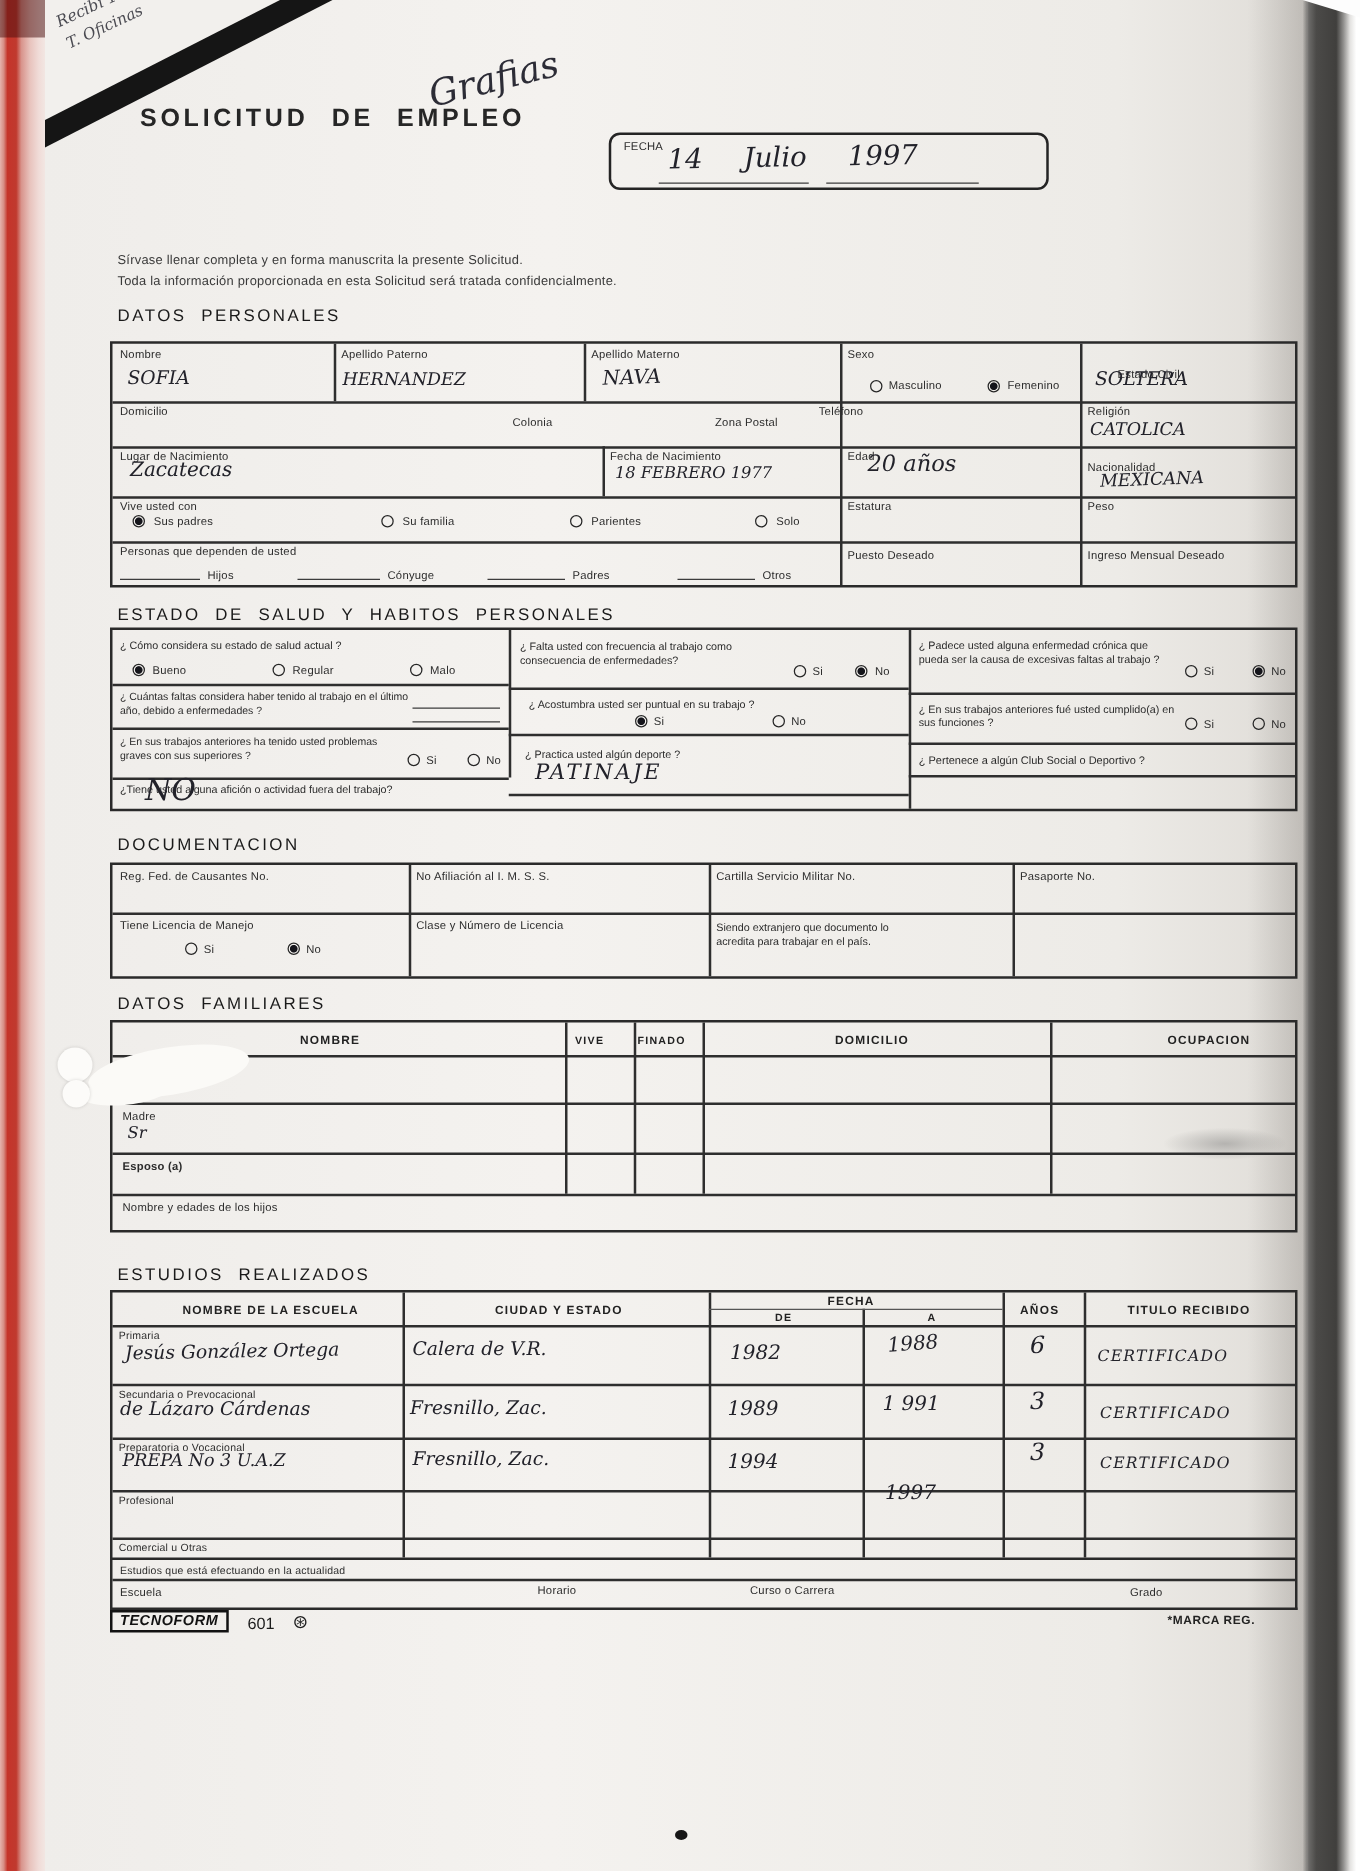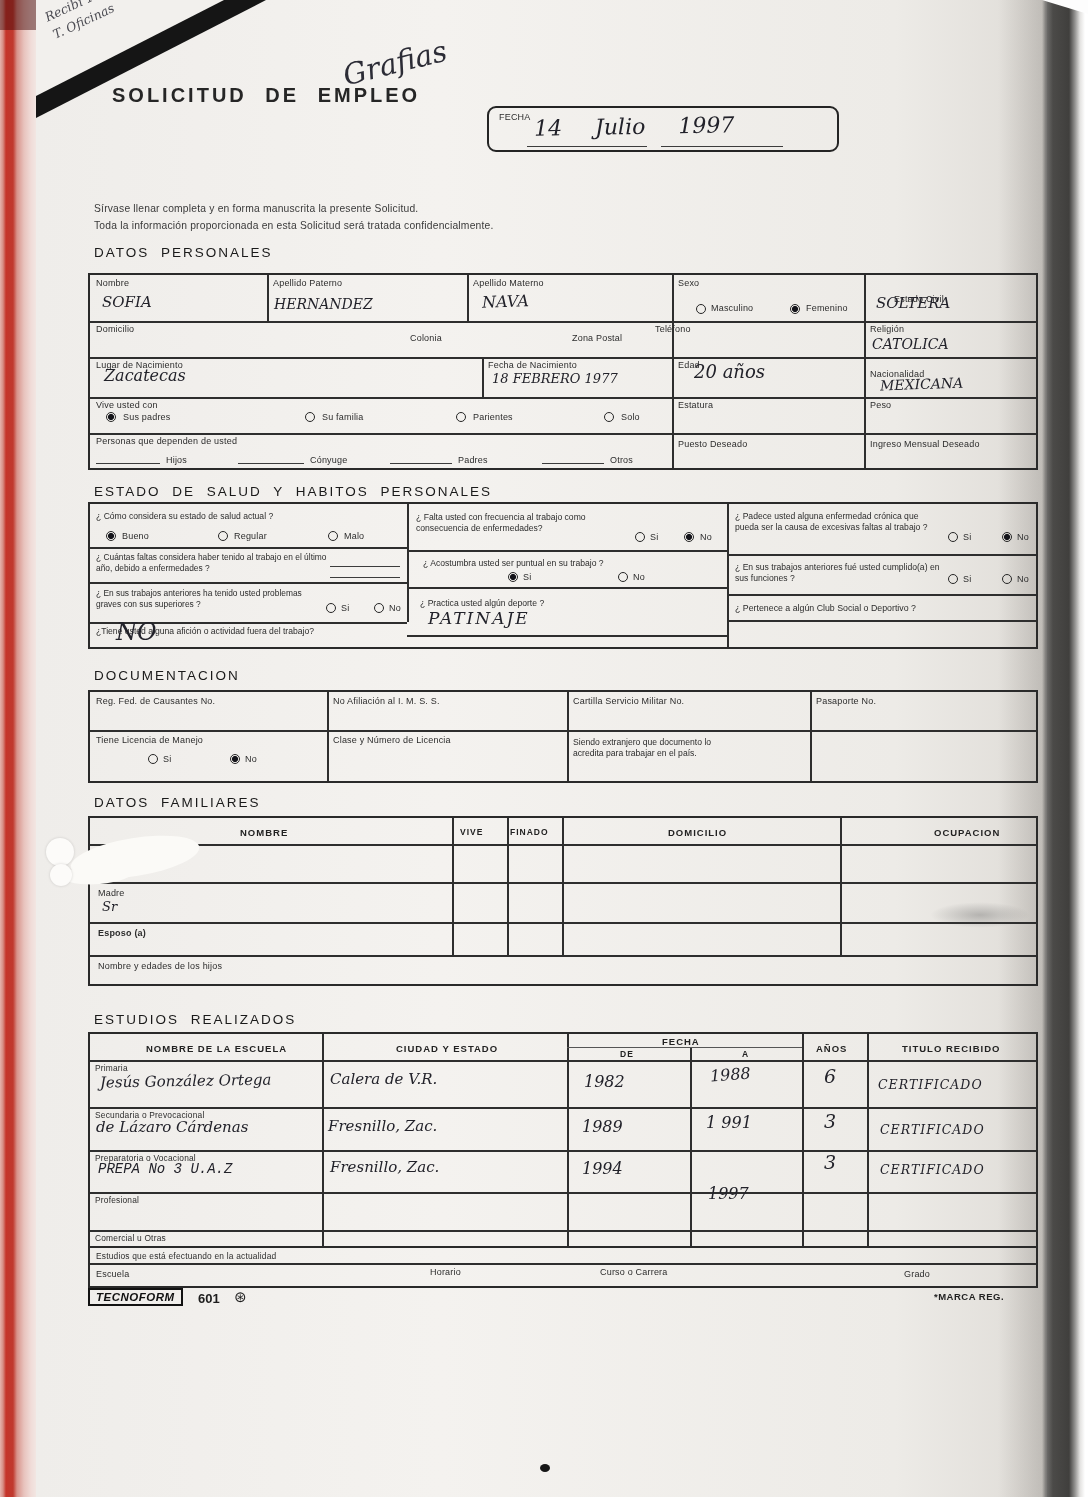--- a/index.html
+++ b/index.html
@@ -277,39 +277,39 @@
     <span class="hw" style="left:734px;top:33px;font-size:19px;">6</span>
     <span class="hw" style="left:788px;top:45px;font-size:12.5px;letter-spacing:1px;">CERTIFICADO</span>
 
     <span class="hw" style="left:6px;top:86px;font-size:15px;">de Lázaro Cárdenas</span>
     <span class="hw" style="left:238px;top:85px;font-size:15px;">Fresnillo, Zac.</span>
     <span class="hw" style="left:492px;top:85px;font-size:16px;">1989</span>
     <span class="hw" style="left:616px;top:81px;font-size:16px;">1 991</span>
     <span class="hw" style="left:734px;top:78px;font-size:19px;">3</span>
     <span class="hw" style="left:790px;top:90px;font-size:12.5px;letter-spacing:1px;">CERTIFICADO</span>
 
-    <span class="hw" style="left:8px;top:128px;font-size:14px;font-family:Liberation Mono, monospace;">PREPA No 3 U.A.Z</span>
+    <span class="hw" style="left:8px;top:128px;font-size:14px;">PREPA No 3 U.A.Z</span>
     <span class="hw" style="left:240px;top:126px;font-size:15px;">Fresnillo, Zac.</span>
     <span class="hw" style="left:492px;top:127px;font-size:16px;">1994</span>
     <span class="hw" style="left:618px;top:124px;font-size:16px;margin-top:28px;">1997</span>
     <span class="hw" style="left:734px;top:119px;font-size:19px;">3</span>
     <span class="hw" style="left:790px;top:130px;font-size:12.5px;letter-spacing:1px;">CERTIFICADO</span>
   </div>
 
   <div class="tbl" style="left:88px;top:1248px;width:950px;height:40px;border-top:none;">
     <span class="lb" style="left:6px;top:3px;font-size:8.4px;">Estudios que está efectuando  en la actualidad</span>
     <span class="hl" style="left:0;top:15px;width:946px;"></span>
     <span class="lb" style="left:6px;top:21px;">Escuela</span>
     <span class="lb" style="left:340px;top:19px;">Horario</span>
     <span class="lb" style="left:510px;top:19px;">Curso o Carrera</span>
     <span class="lb" style="left:814px;top:21px;">Grado</span>
   </div>
 
   <div class="logo-box">TECNOFORM</div>
-  <div style="position:absolute;left:198px;top:1291px;font-size:13px;font-weight:bold;color:#1d1d1d;z-index:4;">601</div>
+  <div style="position:absolute;left:198px;top:1291px;font-size:13px;font-weight:normal;color:#1d1d1d;z-index:4;">601</div>
   <div style="position:absolute;left:234px;top:1288px;font-size:15px;color:#1d1d1d;z-index:4;">⊛</div>
   <div style="position:absolute;left:934px;top:1291px;font-size:9.5px;font-weight:bold;letter-spacing:.5px;color:#222;z-index:4;">*MARCA REG.</div>
 
   <div class="dot" style="left:540px;top:1464px;width:10px;height:8px;"></div>
   <div class="notch"></div>
   <div class="strip-left"></div>
   <div class="strip-right"></div>
 </div>
 
 </body></html>

